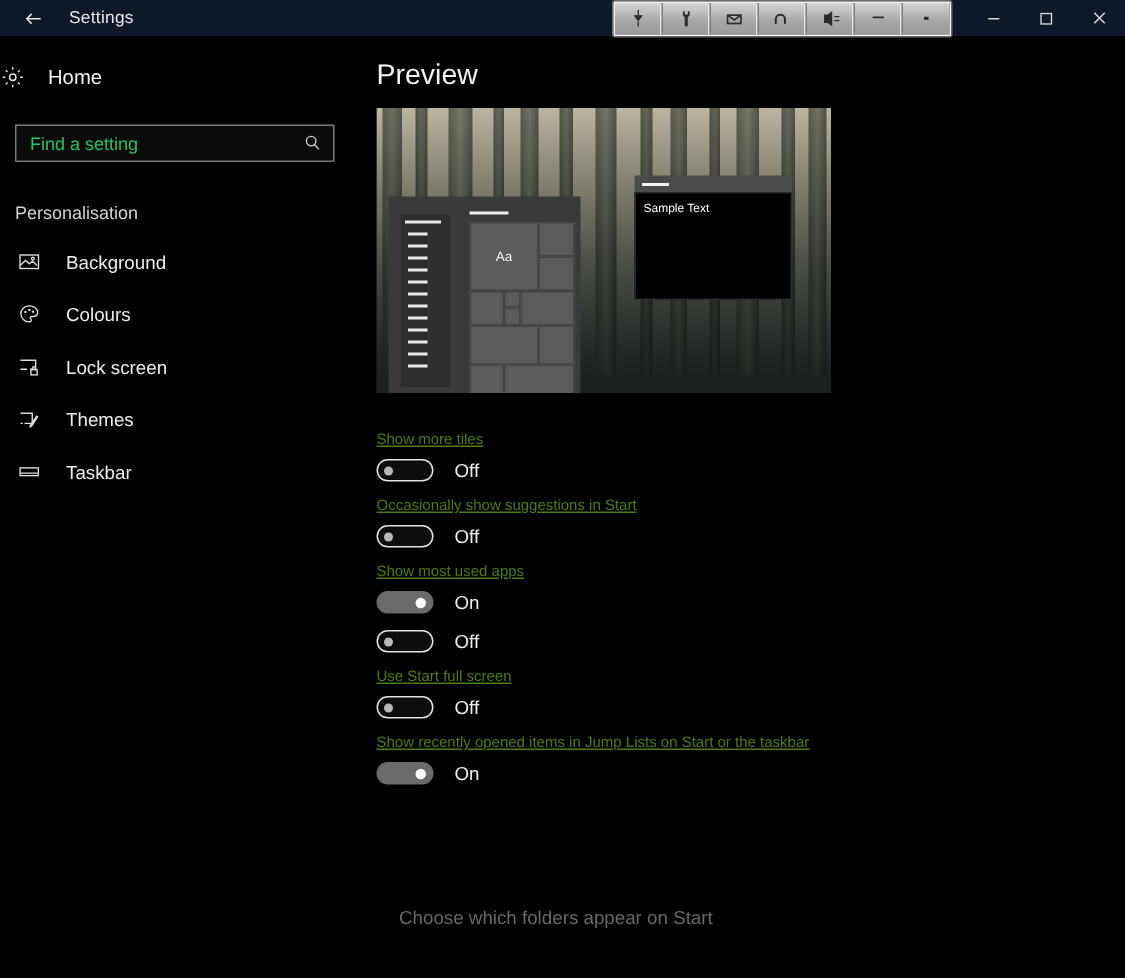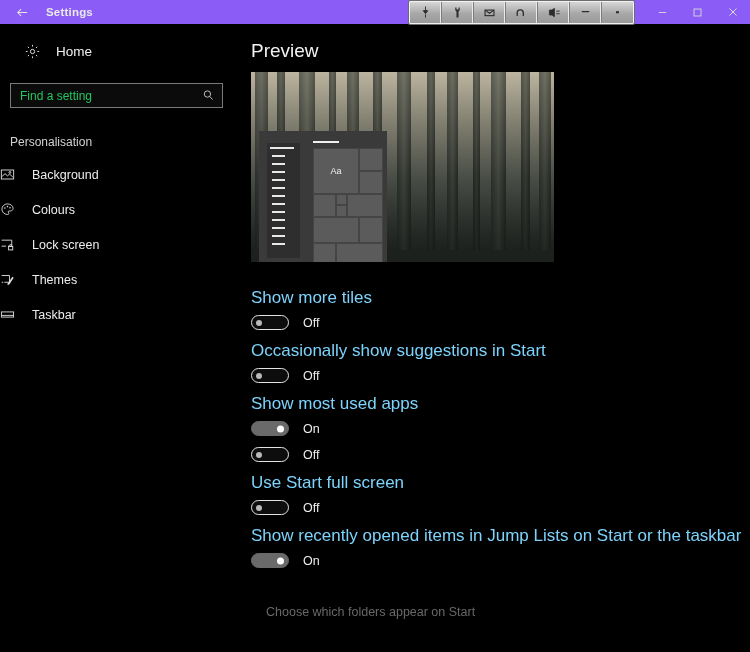--- a/index.html
+++ b/index.html
@@ -6,21 +6,21 @@
   body{
     width:750px;height:652px;overflow:hidden;
     font-family:"Liberation Sans","DejaVu Sans",sans-serif;
     color:#fff;position:relative;
   }
   #app{position:absolute;inset:0;background:#000;}
 
   
   .titlebar{
     position:absolute;top:0;left:0;width:750px;height:24px;
-    background:#8b5cf6;display:flex;align-items:center;font-weight:bold;
+    background:#0f172a;display:flex;align-items:center;
   }
   .tb-back{
     width:44px;height:24px;display:flex;align-items:center;justify-content:center;
     color:#e6e6e6;
   }
   .tb-back svg{display:block;}
   .tb-title{
     font-size:11.5px;color:#e9e9e9;letter-spacing:.2px;margin-left:2px;
   }
   .tb-spacer{flex:1;}
@@ -46,21 +46,21 @@
     color:#2c2c2c;
   }
   .cap-btn:last-child{border-right:none;box-shadow:none;}
   .cap-btn svg{display:block;}
 
   
   .sidebar{
     position:absolute;left:0;top:24px;width:236px;height:628px;background:#000;
   }
   .home-row{
-    display:flex;align-items:center;height:30px;margin-top:12px;padding-left:24px;
+    display:flex;align-items:center;height:30px;margin-top:12px;padding-left:0;
   }
   .home-row .ico{width:28px;display:flex;align-items:center;color:#e8e8e8;}
   .home-row .lbl{font-size:13.5px;color:#f0f0f0;margin-left:4px;}
 
   .searchbox{
     position:absolute;left:10px;top:59px;width:213px;height:25px;
     border:1px solid #7a7a7a;background:#0b0b0b;
     display:flex;align-items:center;box-sizing:border-box;
   }
   .searchbox .ph{
@@ -68,21 +68,21 @@
     white-space:nowrap;overflow:hidden;
   }
   .searchbox .mag{padding-right:7px;color:#cfcfcf;display:flex;align-items:center;}
 
   .group-head{
     position:absolute;left:10px;top:111px;font-size:12px;color:#d2d2d2;
   }
 
   .navlist{position:absolute;left:0;top:133px;width:236px;}
   .navitem{
-    position:relative;height:35px;display:flex;align-items:center;
+    position:relative;height:35px;display:flex;align-items:center;padding-left:12px;
   }
   .navitem .ico{width:28px;display:flex;align-items:center;color:#dcdcdc;}
   .navitem .lbl{font-size:12.5px;color:#ededed;margin-left:4px;white-space:nowrap;}
   .navitem.selected .ico{color:#5f5f5f;}
   .navitem.selected .lbl{color:#606060;}
   .navitem.selected .selbar{
     position:absolute;left:0;top:6px;width:2px;height:23px;background:#3a3a3a;
   }
 
   
@@ -127,21 +127,21 @@
   .mock-win .wtb i{position:absolute;left:5px;top:5px;width:18px;height:2px;background:#efefef;}
   .mock-win .wbody{
     position:absolute;left:0;top:11px;width:100%;height:72px;background:#000;
     border:1px solid #2a2a2a;box-sizing:border-box;
   }
   .mock-win .wtxt{position:absolute;left:5px;top:5px;font-size:8px;color:#ffffff;}
 
   
   .settings{position:absolute;left:15px;top:264px;width:498px;}
   .srow{margin-bottom:11px;}
-  .srow .slabel{font-size:17px;color:#7dd3fc;margin-bottom:7px;}
+  .srow .slabel{font-size:10px;color:#4d7c0f;margin-bottom:7px;text-decoration:underline;}
   .toggle-line{display:flex;align-items:flex-end;}
   .toggle{
     width:38px;height:15px;border-radius:8px;box-sizing:border-box;position:relative;
   }
   .toggle.off{background:#0d0d0d;border:1px solid #e3e3e3;}
   .toggle.on{background:#6a6a6a;border:1px solid #6a6a6a;}
   .knob{position:absolute;top:50%;transform:translateY(-50%);border-radius:50%;}
   .toggle.off .knob{left:4px;width:6px;height:6px;background:#b9b9b9;}
   .toggle.on .knob{right:4px;width:7px;height:7px;background:#ffffff;}
   .tstate{font-size:12.5px;color:#ededed;margin-left:14px;}
@@ -382,20 +382,28 @@
           <div class="tile" style="left:23px;top:46px;width:11px;height:11px;"></div>
           <div class="tile" style="left:34px;top:46px;width:36px;height:23px;"></div>
           <div class="tile" style="left:23px;top:57px;width:11px;height:12px;"></div>
           <div class="tile" style="left:0;top:69px;width:46px;height:26px;"></div>
           <div class="tile" style="left:46px;top:69px;width:24px;height:26px;"></div>
           <div class="tile" style="left:0;top:95px;width:23px;height:24px;"></div>
           <div class="tile" style="left:23px;top:95px;width:47px;height:24px;"></div>
         </div>
       </div>
 
+      <div class="mock-win">
+        <div class="wtb">
+            <i></i>
+          </div>
+        <div class="wbody">
+          <span class="wtxt">Sample Text</span>
+        </div>
+      </div>
     </div>
 
     <div class="settings">
 
       <div class="srow">
         <div class="slabel">Show more tiles</div>
         <div class="toggle-line">
           <div class="toggle off">
               <span class="knob"></span>
             </div>

